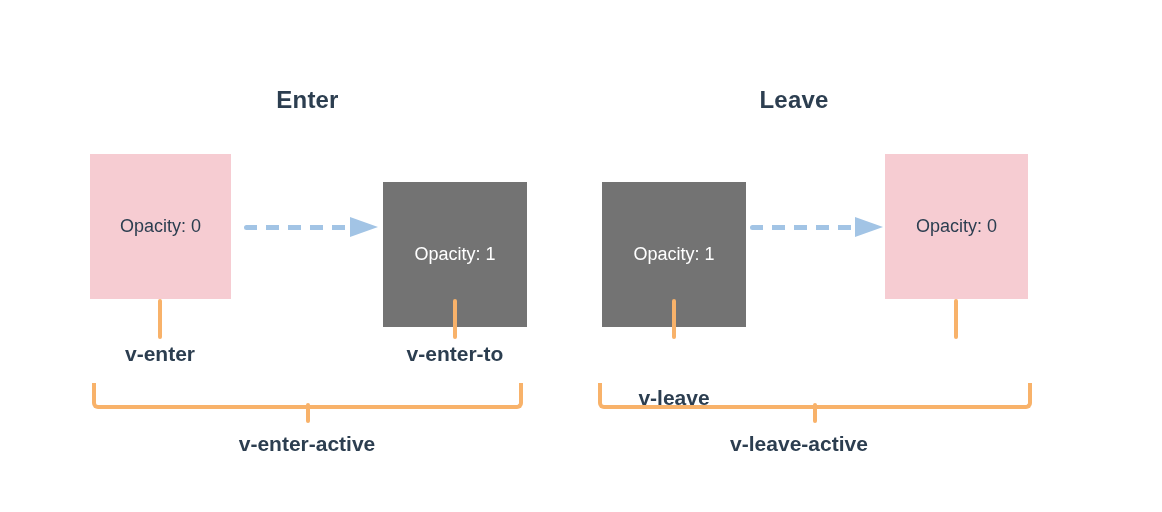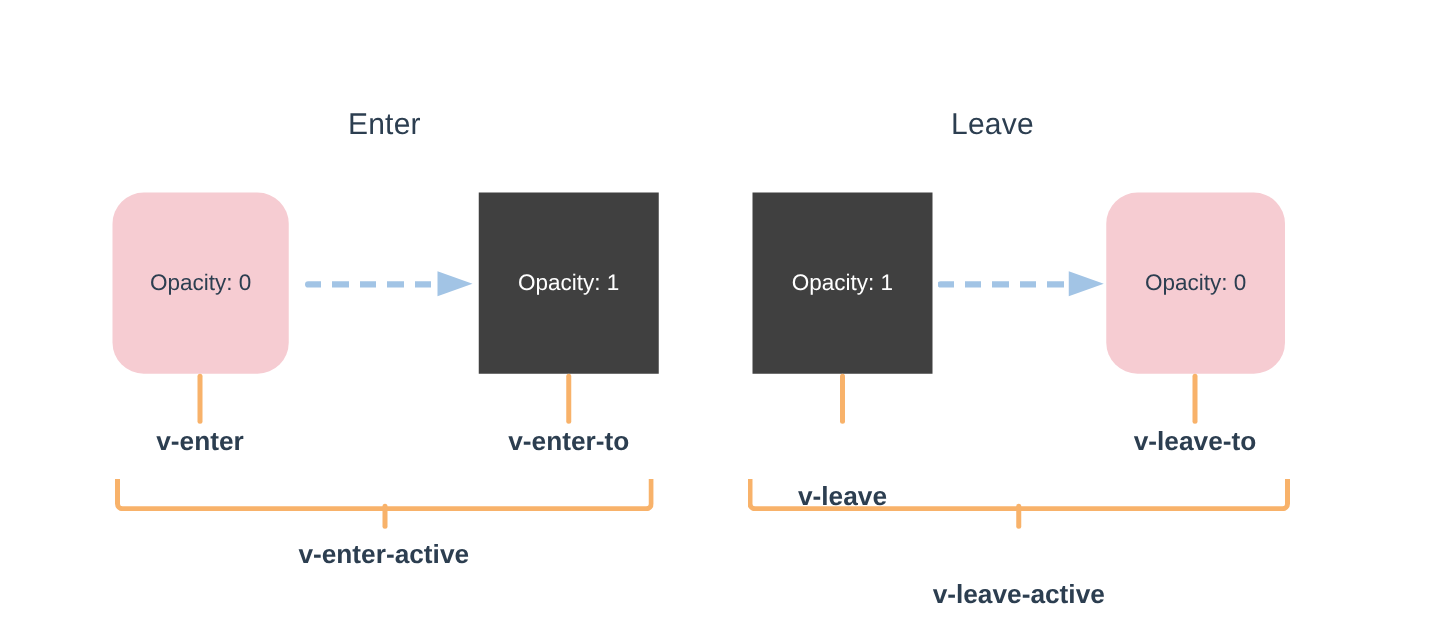--- a/index.html
+++ b/index.html
@@ -5,33 +5,33 @@
   html,body { margin:0; padding:0; background:#ffffff; }
   body { font-family: "Liberation Sans", "DejaVu Sans", sans-serif; }
   .canvas {
     position:relative; width:1162px; height:512px; background:#ffffff;
     overflow:hidden; color:#2c3e50;
   }
 
   
   .sec-title {
     position:absolute; top:86px; text-align:center;
-    font-size:24px; font-weight:400; color:#2c3e50; letter-spacing:0.2px;
+    font-size:24px; font-weight:700; color:#2c3e50; letter-spacing:0.2px;
   }
   .title-enter { left:92px;  width:431px; }
   .title-leave { left:577px; width:434px; }
 
   
   .box {
     position:absolute; top:154px; height:145px;
     display:flex; align-items:center; justify-content:center;
     font-size:18px; font-weight:500;
   }
-  .box-pink { background:#f6ccd2; color:#2c3e50;border-radius:25px; }
-  .box-red  { background:#404040; color:#ffffff; }
+  .box-pink { background:#f6ccd2; color:#2c3e50; }
+  .box-red  { background:#737373; color:#ffffff;margin-top:28px; }
   .box-enter-from { left:90px;  width:141px; }
   .box-enter-to   { left:383px; width:144px; }
   .box-leave-from { left:602px; width:144px; }
   .box-leave-to   { left:885px; width:143px; }
 
   
   .arrow-dashes {
     position:absolute; top:225px; height:5px; border-radius:3px;
     background:repeating-linear-gradient(90deg,#a2c4e5 0 13px,transparent 13px 22px);
   }
@@ -77,21 +77,21 @@
     position:absolute; left:50%; transform:translateX(-50%);
     top:20px; width:4px; height:20px; background:#f8b26a; border-radius:2px;
   }
 
   
   .alabel {
     position:absolute; top:432px; width:300px; text-align:center;
     font-size:21px; font-weight:700; color:#2c3e50;
   }
   .alabel-enter { left:157px;text-align:center; }
-  .alabel-leave { left:665px;margin-top:32px; }
+  .alabel-leave { left:649px; }
 </style>
 </head>
 <body>
 
 <div class="canvas">
 
   <div class="sec-title title-enter">Enter</div>
 
   <div class="box box-pink box-enter-from">
     <span>Opacity: 0</span>
@@ -125,20 +125,19 @@
   <div class="arrow-head head-leave"></div>
 
   <div class="box box-pink box-leave-to">
     <span>Opacity: 0</span>
   </div>
 
   <div class="stem stem-leave-from"></div>
   <div class="stem stem-leave-to"></div>
 
   <div class="clabel clabel-leave-from">v-leave</div>
-  <div class="clabel clabel-leave-to">v-leave-to</div>
 
   <div class="bracket bracket-leave">
     <div class="bracket-tick"></div>
   </div>
   <div class="alabel alabel-leave">v-leave-active</div>
 
 </div>
 
 </body></html>

